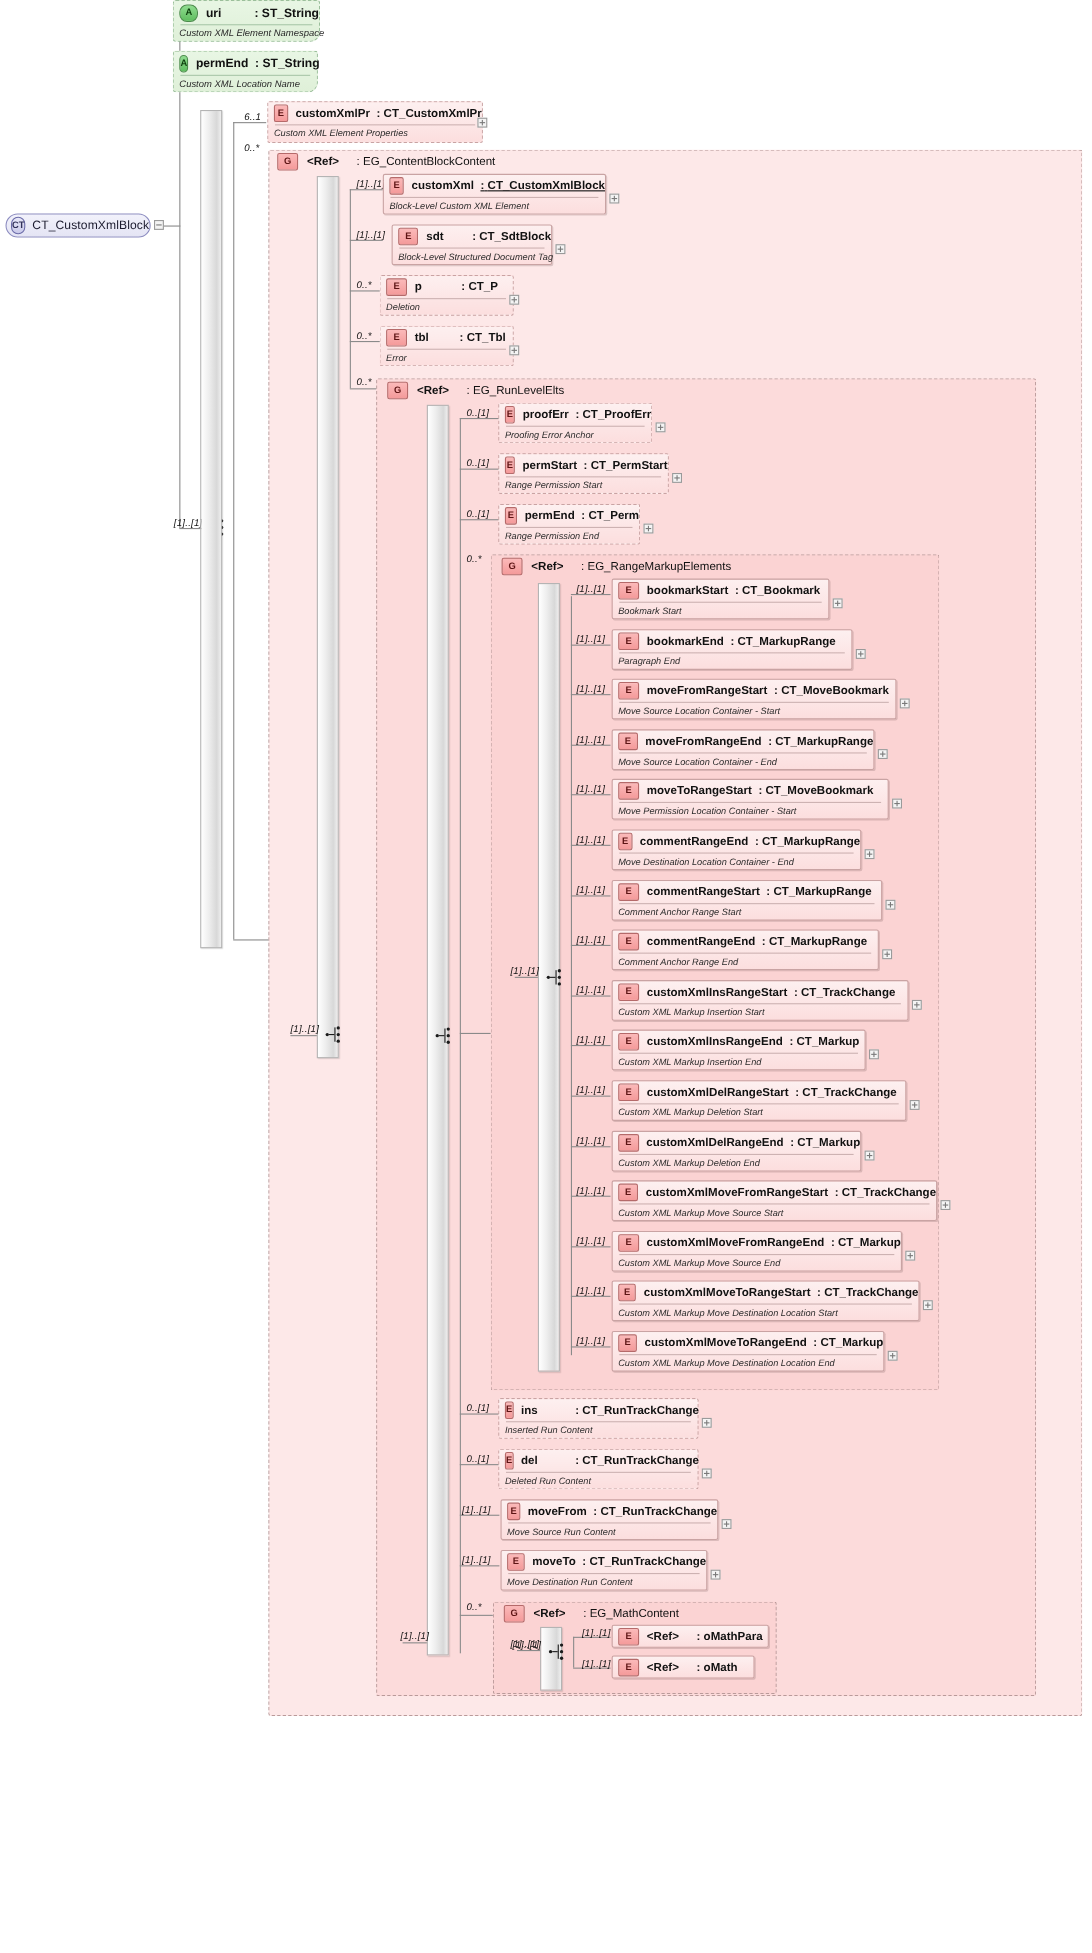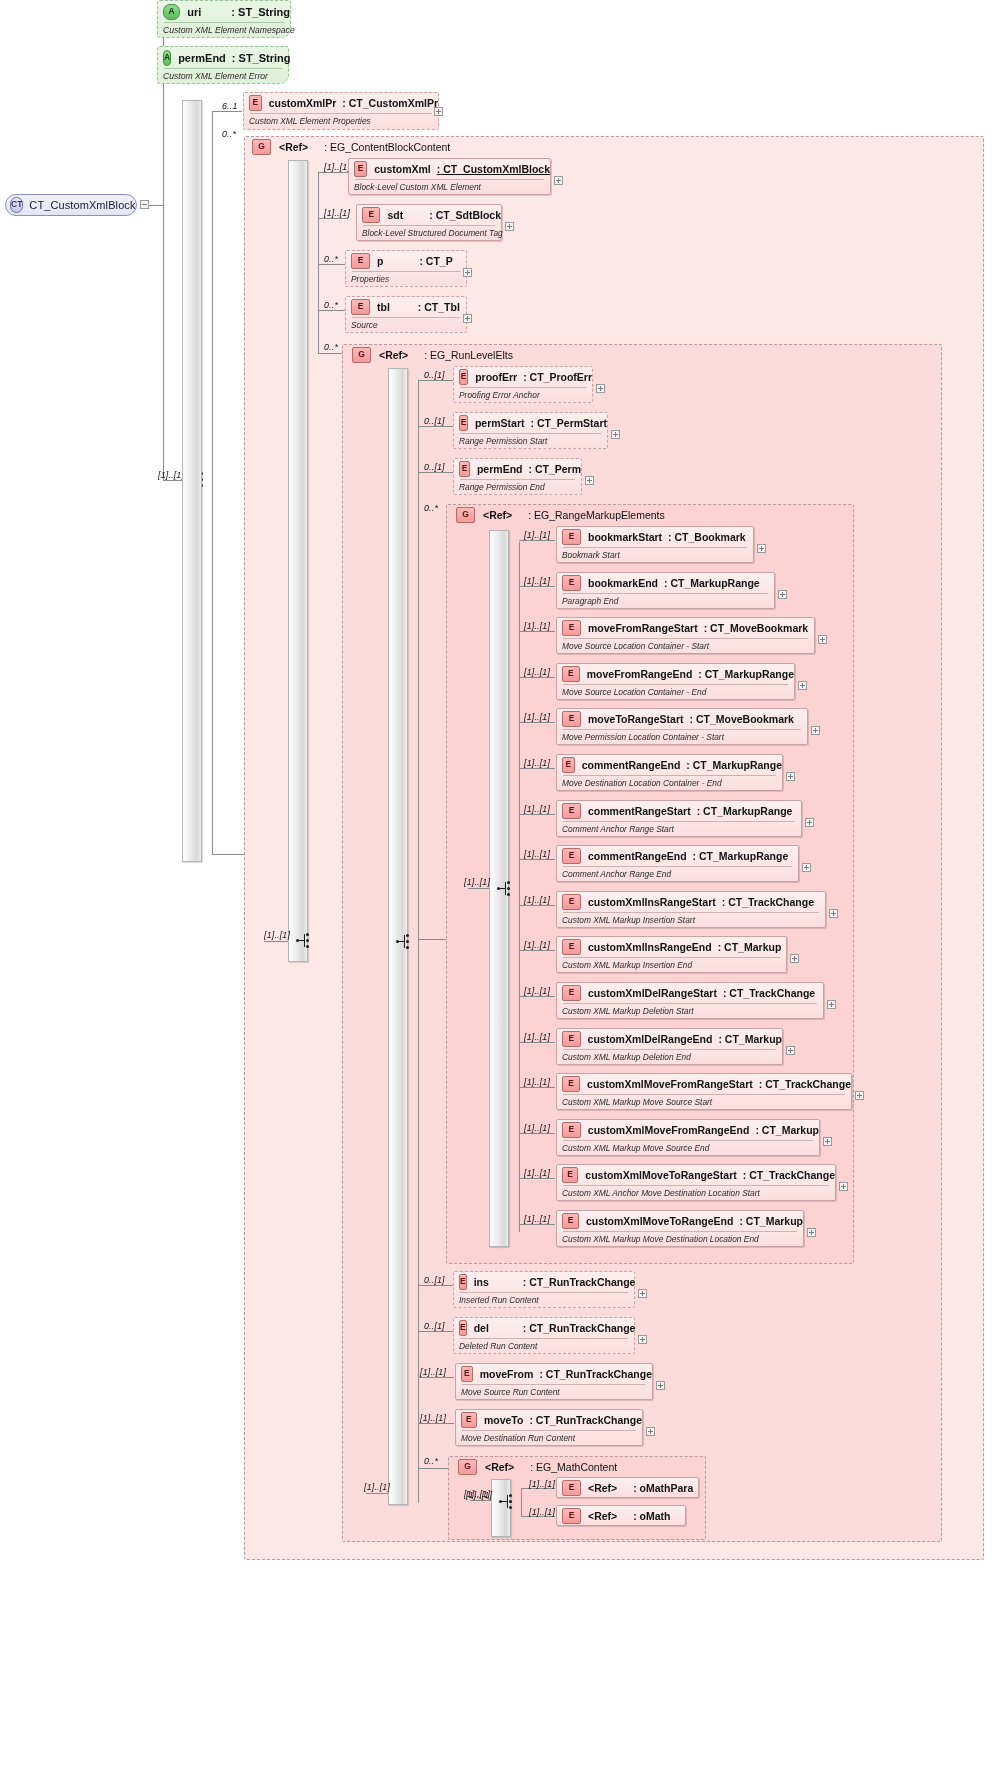--- a/index.html
+++ b/index.html
@@ -163,21 +163,21 @@
 
   <div class="abs attr-box" style="left:157px;top:46px;width:132px;height:38px;">
     <div class="attr-head">
       <span class="attr-badge">A</span>
       <span class="attr-name">permEnd</span>
       <span class="attr-type" style="margin-left:6px;">
         <span>:</span> <span>ST_String</span>
       </span>
     </div>
     <div class="attr-rule"></div>
-    <div class="attr-doc">Custom XML Element Error</div>
+    <div class="attr-doc">Custom XML Location Name</div>
   </div>
 
   <div class="ln lnv" style="left:163px;top:205px;height:275px;"></div>
   <div class="ln lnh" style="left:163px;top:480px;width:26px;"></div>
   <div class="card" style="left:158px;top:470px;">[1]..[1]</div>
 
   <div class="choice-icon" style="left:190px;top:472px;">
     <div class="cdot" style="left:0px;top:6px;"></div>
     <div class="cstem" style="left:3px;top:7px;width:5px;height:1px;"></div>
     <div class="cstem" style="left:8px;top:1px;width:1px;height:13px;"></div>
@@ -265,35 +265,35 @@
   <div class="card" style="left:324px;top:254px;">0..*</div>
   <div class="abs el-box opt" style="left:345px;top:250px;width:122px;height:37px;">
     <div class="el-head">
       <span class="el-badge">E</span>
       <span class="el-name">p</span>
       <span class="el-type" style="margin-left:36px;">
         <span>:</span> <span>CT_P</span>
       </span>
     </div>
     <div class="el-rule"></div>
-    <div class="el-doc">Properties</div>
+    <div class="el-doc">Deletion</div>
   </div>
   <div class="plus" style="left:463px;top:268px;"></div>
 
   <div class="card" style="left:324px;top:300px;">0..*</div>
   <div class="abs el-box opt" style="left:345px;top:296px;width:122px;height:37px;">
     <div class="el-head">
       <span class="el-badge">E</span>
       <span class="el-name">tbl</span>
       <span class="el-type" style="margin-left:28px;">
         <span>:</span> <span>CT_Tbl</span>
       </span>
     </div>
     <div class="el-rule"></div>
-    <div class="el-doc">Source</div>
+    <div class="el-doc">Error</div>
   </div>
   <div class="plus" style="left:463px;top:314px;"></div>
 
   <div class="card" style="left:324px;top:342px;">0..*</div>
   <div class="grp-head abs" style="left:346px;top:347px;width:260px;">
     <span class="grp-badge">G</span>
     <span class="grp-ref">&lt;Ref&gt;</span>
     <span class="grp-type">
       <span>:</span> <span>EG_RunLevelElts</span>
     </span>
@@ -558,21 +558,21 @@
       <div class="plus" style="left: 823px; top: 1137px;"></div>
       <div class="ln lnh" style="left: 519px; top: 1178px; width: 36px;"></div>
       <div class="card" style="left: 524px; top: 1168px;">[1]..[1]</div>
       <div class="abs el-box" style="left: 556px; top: 1164px; width: 280px; height: 37px;">
         <div class="el-head">
           <span class="el-badge">E</span>
           <span class="el-name">customXmlMoveToRangeStart</span>
           <span class="el-type" style="margin-left: 6px;">: CT_TrackChange</span>
         </div>
         <div class="el-rule"></div>
-        <div class="el-doc">Custom XML Anchor Move Destination Location Start</div>
+        <div class="el-doc">Custom XML Markup Move Destination Location Start</div>
       </div>
       <div class="plus" style="left: 839px; top: 1182px;"></div>
       <div class="ln lnh" style="left: 519px; top: 1224px; width: 36px;"></div>
       <div class="card" style="left: 524px; top: 1214px;">[1]..[1]</div>
       <div class="abs el-box" style="left: 556px; top: 1210px; width: 248px; height: 37px;">
         <div class="el-head">
           <span class="el-badge">E</span>
           <span class="el-name">customXmlMoveToRangeEnd</span>
           <span class="el-type" style="margin-left: 6px;">: CT_Markup</span>
         </div>

